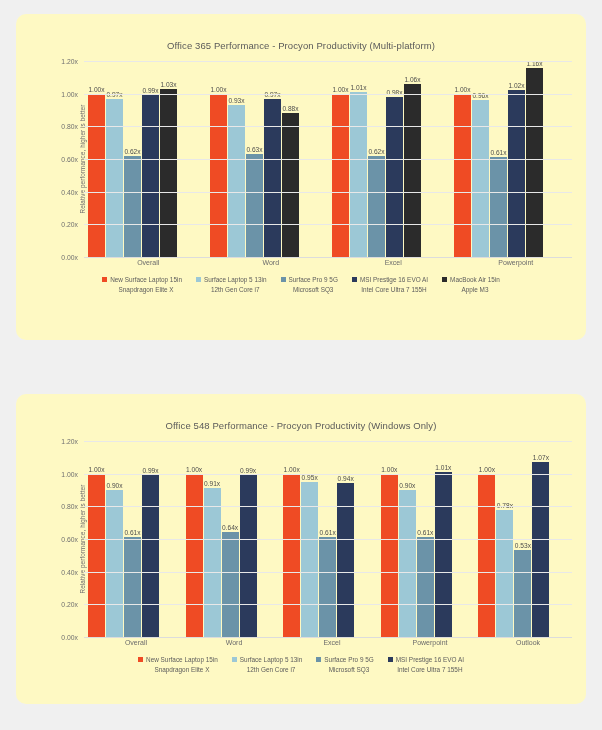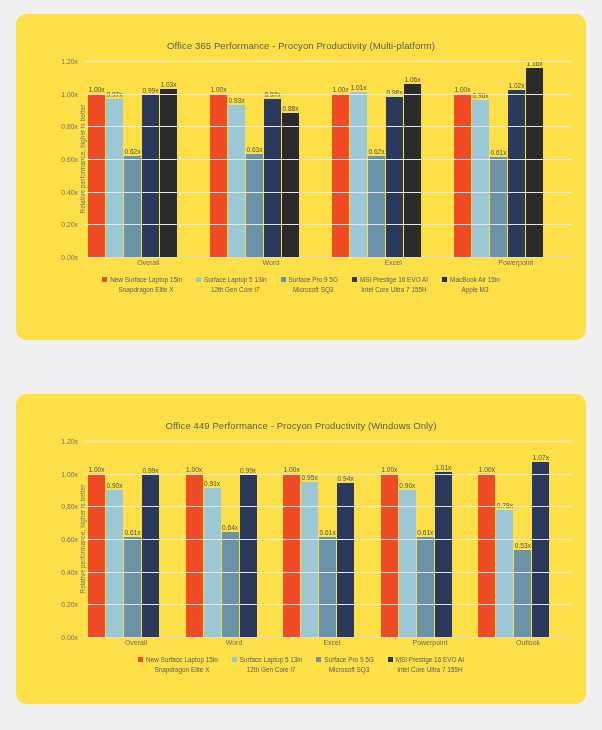--- a/index.html
+++ b/index.html
@@ -12,21 +12,21 @@
     font-family: "Liberation Sans", sans-serif;
   }
   .page {
     width: 602px;
     height: 730px;
     box-sizing: border-box;
     padding: 14px 16px;
     background: #f0f0f0;
   }
   .card {
-    background: #fde047;
+    background: #fef9c3;
     border-radius: 10px;
     box-sizing: border-box;
     width: 570px;
     position: relative;
   }
   #card-multi { height: 326px; margin-bottom: 54px; }
   #card-win   { height: 310px; }
 
   .chart-title {
     text-align: center;
@@ -273,21 +273,21 @@
           <span class="legend-text">MSI Prestige 16 EVO AI<span class="legend-l2">Intel Core Ultra 7 155H</span></span>
         </div>
         <div class="legend-item">
           <span class="swatch" style="background: rgb(43, 43, 43);"></span>
           <span class="legend-text">MacBook Air 15in<span class="legend-l2">Apple M3</span></span>
         </div>
       </div>
   </div>
 
   <div class="card" id="card-win">
-    <div class="chart-title">Office 449 Performance - Procyon Productivity (Windows Only)</div>
+    <div class="chart-title">Office 548 Performance - Procyon Productivity (Windows Only)</div>
     <div class="plot-wrap">
       <div class="ylabel">Relative performance, higher is better</div>
       <div class="yticks" id="yticks-1">
           <div class="ytick" style="top: 100%;">0.00x</div>
           <div class="ytick" style="top: 83.3333%;">0.20x</div>
           <div class="ytick" style="top: 66.6667%;">0.40x</div>
           <div class="ytick" style="top: 50%;">0.60x</div>
           <div class="ytick" style="top: 33.3333%;">0.80x</div>
           <div class="ytick" style="top: 16.6667%;">1.00x</div>
           <div class="ytick" style="top: 0%;">1.20x</div>

